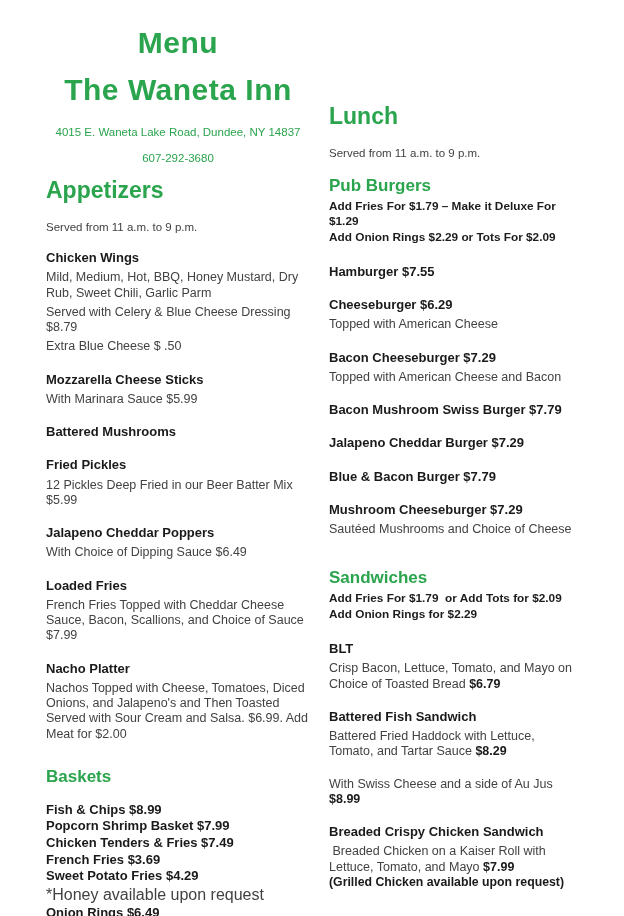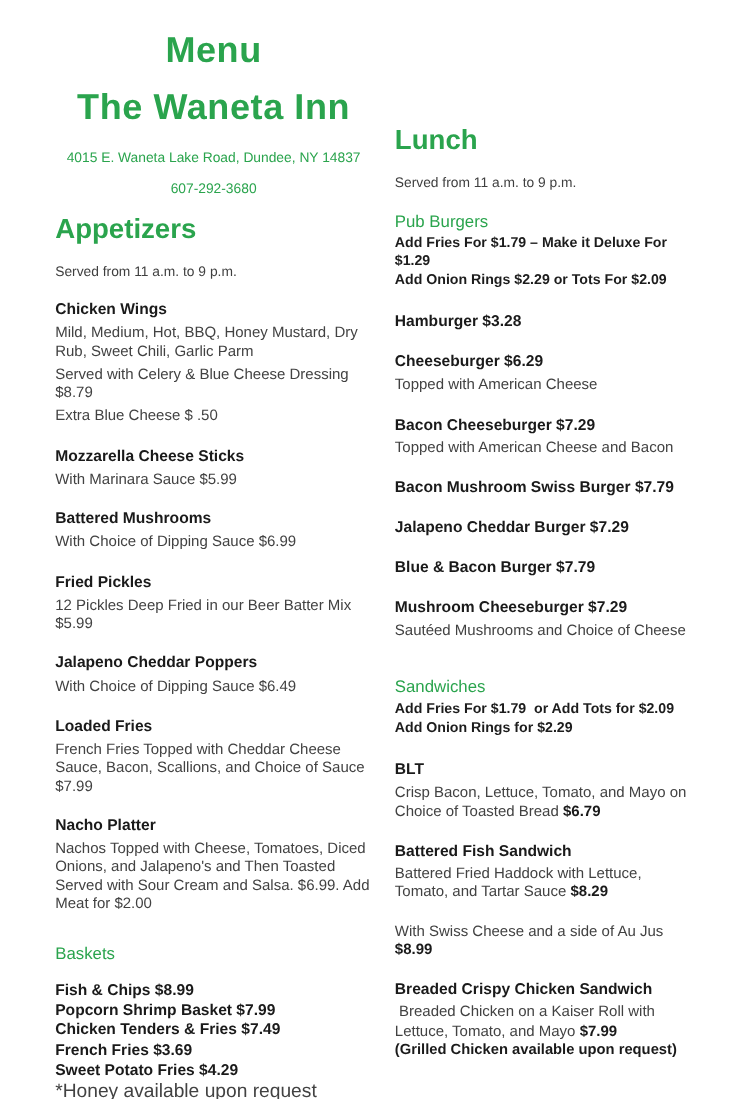--- a/index.html
+++ b/index.html
@@ -29,21 +29,21 @@
   }
   .contact.phone { margin-top: 14px; }
   .big-heading {
     color: var(--accent); font-weight: bold; font-size: 23px;
     text-align: left; margin-top: 13px;
   }
   .served {
     font-size: 11.5px; color: #3f3f3f; margin-top: 17px; margin-bottom: 17px;
   }
   .section-heading {
-    color: var(--accent); font-weight: normal; font-size: 14px;
+    color: var(--accent); font-weight: bold; font-size: 17px;
     margin: 10px 0 3px 0;
   }
   .section-heading.spaced-top { margin-top: 25px; }
   .section-heading.extra-top { margin-top: 31px; }
   .note {
     font-weight: bold; font-size: 11.8px; color: #1c1c1c;
     line-height: 1.3; white-space: pre-wrap;
   }
   .notes-block { margin-bottom: 19px; }
   .item { margin-bottom: 17px; }
@@ -88,21 +88,20 @@
     <div class="desc">Extra Blue Cheese $ .50</div>
   </div>
 
   <div class="item">
     <div class="item-name">Mozzarella Cheese Sticks</div>
     <div class="desc">With Marinara Sauce $5.99</div>
   </div>
 
   <div class="item">
     <div class="item-name">Battered Mushrooms</div>
-    <div class="desc">With Choice of Dipping Sauce $6.99</div>
   </div>
 
   <div class="item">
     <div class="item-name">Fried Pickles</div>
     <div class="desc">12 Pickles Deep Fried in our Beer Batter Mix $5.99</div>
   </div>
 
   <div class="item">
     <div class="item-name">Jalapeno Cheddar Poppers</div>
     <div class="desc">With Choice of Dipping Sauce $6.49</div>
@@ -134,21 +133,21 @@
   <div class="big-heading" style="margin-top:0;">Lunch</div>
   <div class="served">Served from 11 a.m. to 9 p.m.</div>
 
   <div class="section-heading">Pub Burgers</div>
   <div class="notes-block">
     <div class="note">Add Fries For $1.79 – Make it Deluxe For $1.29</div>
     <div class="note">Add Onion Rings $2.29 or Tots For $2.09</div>
   </div>
 
   <div class="item">
-    <div class="item-name">Hamburger $3.28</div>
+    <div class="item-name">Hamburger $7.55</div>
   </div>
   <div class="item">
     <div class="item-name">Cheeseburger $6.29</div>
     <div class="desc">Topped with American Cheese</div>
   </div>
   <div class="item">
     <div class="item-name">Bacon Cheeseburger $7.29</div>
     <div class="desc">Topped with American Cheese and Bacon</div>
   </div>
   <div class="item">

